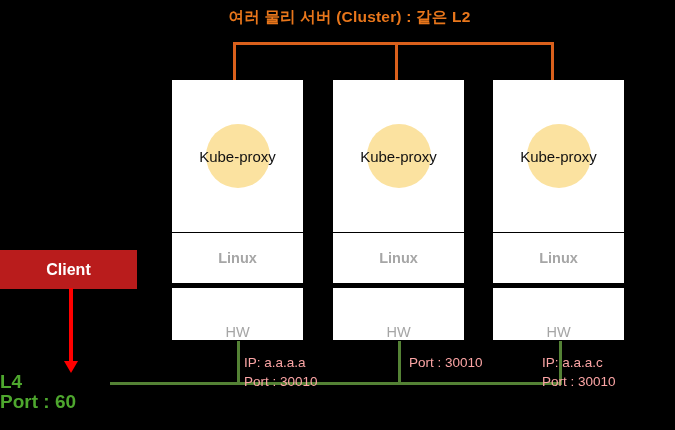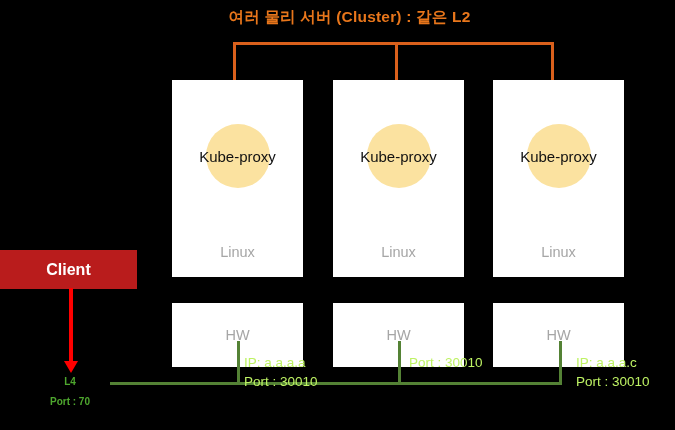--- a/index.html
+++ b/index.html
@@ -61,26 +61,28 @@
     box-sizing: border-box;
     display: flex;
     align-items: center;
     justify-content: center;
   }
   .seg-proxy {
     top: 0;
     height: 152px;
   }
   .seg-linux {
-    top: 147px;
+    top: 153px;
     height: 50px;
+    font-weight: bold;
   }
   .seg-hw {
-    top: 223px;
-    height: 64px;
+    top: 208px;
+    height: 52px;
+    align-items: flex-end;
   }
   .proxy-circle {
     position: absolute;
     left: 50%;
     top: 50%;
     transform: translate(-50%, -50%);
     width: 64px;
     height: 64px;
     border-radius: 50%;
     background: #FBE2A0;
@@ -146,33 +148,33 @@
     background: #548235;
     width: 3px;
   }
 
   
   .l4-label {
     position: absolute;
     left: 0;
     top: 372px;
     width: 140px;
-    text-align: center;
+    text-align: left;
     color: #4EA72E;
-    font-size: 10px;
+    font-size: 19px;
     font-weight: bold;
     line-height: 20px;
     white-space: nowrap;
   }
 
   
   .ip-label {
     position: absolute;
     top: 353px;
-    color: #bef264;
+    color: #fca5a5;
     font-size: 13.5px;
     line-height: 19px;
     white-space: nowrap;
   }
 </style>
 </head>
 <body>
 
 <div id="canvas">
 
@@ -229,28 +231,28 @@
   <div class="arrow-line"></div>
   <div class="arrow-head"></div>
 
   <div class="green-h" style="left:110px; top:382px; width:452px;"></div>
   <div class="green-v" style="left:237px; top:341px; height:44px;"></div>
   <div class="green-v" style="left:398px; top:341px; height:44px;"></div>
   <div class="green-v" style="left:559px; top:341px; height:44px;"></div>
 
   <div class="l4-label">
     <div>L4</div>
-    <div>Port : 70</div>
+    <div>Port : 60</div>
   </div>
 
   <div class="ip-label" style="left:244px;">
     <div>IP: a.a.a.a</div>
     <div>Port : 30010</div>
   </div>
   <div class="ip-label" style="left:409px;">
     <div>Port : 30010</div>
   </div>
-  <div class="ip-label" style="left:576px;">
+  <div class="ip-label" style="left:542px;">
     <div>IP: a.a.a.c</div>
     <div>Port : 30010</div>
   </div>
 
 </div>
 
 </body></html>

